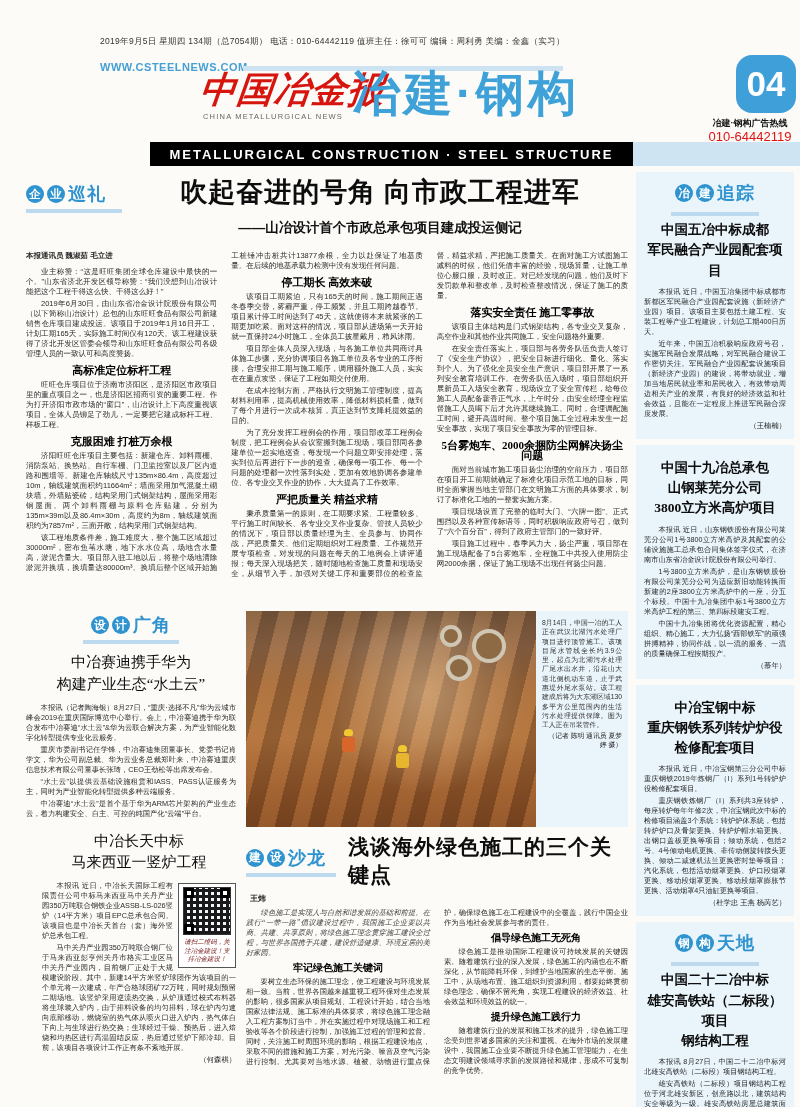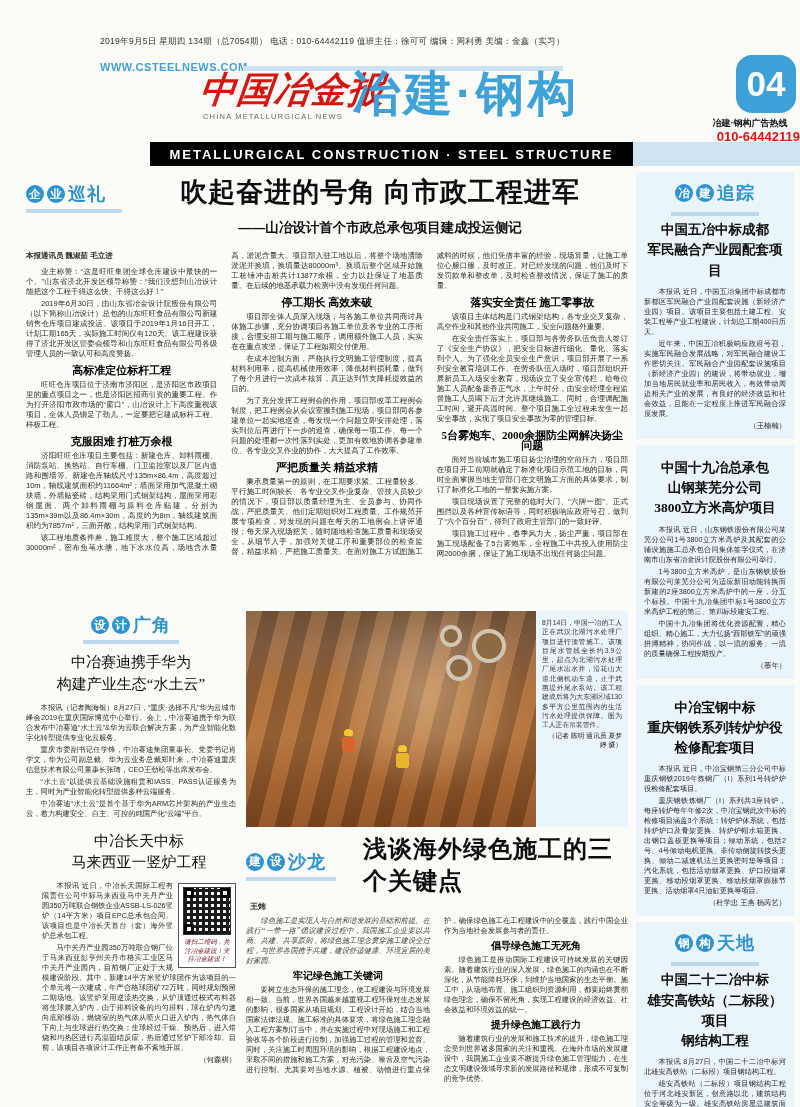--- a/index.html
+++ b/index.html
@@ -15,21 +15,21 @@
   .website  { position:absolute; top:61px; left:100px; font-size:11px; font-weight:bold; color:#45a0d4; letter-spacing:.5px; }
   .top-rule { position:absolute; top:66px; left:243px; width:320px; height:5px; background:#cde3f2; }
   .masthead-cn { position:absolute; top:66px; left:200px; font-family:"DejaVu Serif", serif; font-style:italic; font-weight:bold;
                  font-size:36px; color:#d6150f; transform:skewX(-6deg); letter-spacing:1px; }
   .masthead-en { position:absolute; top:112px; left:203px; font-size:7.5px; color:#666; letter-spacing:1.2px; }
   .section-title { position:absolute; top:62px; left:352px; font-size:48px; font-weight:900; color:#3ea2d9; letter-spacing:4px; }
   .pagenum-box { position:absolute; top:55px; left:736px; width:60px; height:58px; border-radius:16px;
                  background:#3f9fd8; color:#fff; font-size:35px; font-weight:bold;
                  display:flex; align-items:center; justify-content:center; }
   .hotline-label  { position:absolute; top:117px; left:700px; width:100px; text-align:center; font-size:9px; font-weight:bold; color:#111; }
-  .hotline-number { position:absolute; top:129px; left:700px; width:100px; text-align:right; font-size:13px; font-weight:bold; color:#e11414; }
+  .hotline-number { position:absolute; top:129px; left:700px; width:100px; text-align:center; font-size:13px; font-weight:normal; color:#e11414; }
   .banner { position:absolute; top:142px; left:150px; width:483px; height:24px; background:#000000;
             color:#fff; font-size:13px; font-weight:bold; letter-spacing:2px;
             display:flex; align-items:center; justify-content:center; }
   .banner-tail { position:absolute; top:142px; left:633px; width:167px; height:24px; background:#cfe4f3; }
   
   .content { position:absolute; top:172px; left:26px; width:768px; display:flex; gap:8px; }
   .main-col { width:602px; }
   .side-col { width:158px; display:flex; flex-direction:column; gap:6px; }
   
   .badge { display:inline-flex; align-items:center; gap:3px; }
@@ -80,21 +80,21 @@
            background:radial-gradient(circle at 62% 38%, rgba(255,235,200,.35), transparent 45%); }
   .ring { position:absolute; border-radius:50%; border:4px solid #cfc6b4; background:#8d6a44; }
   .worker { position:absolute; }
   .worker .helmet { width:9px; height:7px; border-radius:50% 50% 30% 30%; background:#f2c730; margin:0 auto; }
   .worker .vest { width:13px; height:15px; border-radius:3px; background:#d8652a; margin-top:1px; }
   .photo-caption { width:92px; background:#eaf4fb; padding:7px 6px; font-size:6.8px; line-height:9.3px;
                    text-align:justify; color:#333; }
   .photo-caption .sig { font-size:6.8px; }
   .salon { margin-top:6px; }
   .salon-head { display:flex; align-items:center; gap:12px; }
-  .salon-headline { flex:1; font-family:"Liberation Serif", serif; font-weight:900; font-size:24px; color:#0d0d0d; letter-spacing:1px;margin-left:15px; }
+  .salon-headline { flex:1; font-family:"Liberation Serif", serif; font-weight:900; font-size:21px; color:#0d0d0d; letter-spacing:1px; }
   .salon-author { font-size:8px; font-weight:bold; margin:4px 0 4px 4px; }
   .salon-body { height:236px; overflow:hidden; column-count:2; column-gap:14px;
                 font-size:7.3px; line-height:10px; text-align:justify; color:#2a2a2a; }
   .salon-body .t-p { text-indent:2em; margin-bottom:2px; }
   .salon-body .t-h { font-size:10px; margin:5px 0 4px; }
   .t-lead { font-family:"Liberation Serif", serif; font-style:italic; color:#444; margin-bottom:4px; text-indent:2em; }
   
   .panel { background:#e9f4fb; padding:9px 8px 8px; }
   .panel .badge { margin-bottom:4px; }
   .side-title { font-family:"Liberation Serif", serif; font-weight:bold; font-size:13.5px; line-height:1.5;
@@ -145,20 +145,21 @@
 
       <div class="blk t-byline">本报通讯员 魏淑茹 毛立进</div>
           <div class="blk t-p">业主称赞：“这是旺旺集团全球仓库建设中最快的一个。”山东省济北开发区领导称赞：“我们没想到山冶设计能把这个工程干得这么快、干得这么好！”</div>
           <div class="blk t-p">2019年6月30日，由山东省冶金设计院股份有限公司（以下简称山冶设计）总包的山东旺旺食品有限公司新建销售仓库项目建成投运。该项目于2019年1月16日开工，计划工期165天，实际施工时间仅有120天。该工程建设获得了济北开发区管委会领导和山东旺旺食品有限公司各级管理人员的一致认可和高度赞扬。</div>
           <div class="blk t-h">高标准定位标杆工程</div>
           <div class="blk t-p">旺旺仓库项目位于济南市济阳区，是济阳区市政项目里的重点项目之一，也是济阳区招商引资的重要工程。作为打开济阳市政市场的“窗口”，山冶设计上下高度重视该项目，全体人员铆足了劲儿，一定要把它建成标杆工程、样板工程。</div>
           <div class="blk t-h">克服困难 打桩万余根</div>
           <div class="blk t-p">济阳旺旺仓库项目主要包括：新建仓库、卸料雨棚、消防泵站、换热站、自行车棚、门卫监控室以及厂区内道路和围墙等。新建仓库轴线尺寸135m×86.4m，高度超过10m，轴线建筑面积约11664m²；墙面采用加气混凝土砌块墙，外墙贴瓷砖，结构采用门式钢架结构，屋面采用彩钢屋面。两个卸料雨棚与原料仓库贴建，分别为135m×39m以及86.4m×30m，高度约为8m，轴线建筑面积约为7857m²，三面开敞，结构采用门式钢架结构。</div>
           <div class="blk t-p">该工程地质条件差，施工难度大，整个施工区域超过30000m²，密布鱼苇水塘，地下水水位高，场地含水量高，淤泥含量大。项目部入驻工地以后，将整个场地清除淤泥并换填，换填量达80000m³。换填后整个区域开始施工桩锤冲击桩共计13877余根，全力以赴保证了地基质量。在后续的地基承载力检测中没有发现任何问题。</div>
           <div class="blk t-h">停工期长 高效来破</div>
+          <div class="blk t-p">该项目工期紧迫，只有165天的时间，施工期间正遇冬春季交替，雾霾严重，停工频繁，并且工期跨越春节。项目累计停工时间达到了45天，这就使得本来就紧张的工期更加吃紧。面对这样的情况，项目部从进场第一天开始就一直保持24小时施工，全体员工披星戴月，栉风沐雨。</div>
           <div class="blk t-p">项目部全体人员深入现场，与各施工单位共同商讨具体施工步骤，充分协调项目各施工单位及各专业的工序衔接，合理安排工期与施工顺序，调用额外施工人员，实实在在重点攻坚，保证了工程如期交付使用。</div>
           <div class="blk t-p">在成本控制方面，严格执行文明施工管理制度，提高材料利用率，提高机械使用效率，降低材料损耗量，做到了每个月进行一次成本核算，真正达到节支降耗提效益的目的。</div>
           <div class="blk t-p">为了充分发挥工程例会的作用，项目部改革工程例会制度，把工程例会从会议室搬到施工现场，项目部同各参建单位一起实地巡查，每发现一个问题立即安排处理，落实到位后再进行下一步的巡查，确保每一项工作、每一个问题的处理都一次性落到实处，更加有效地协调各参建单位、各专业交叉作业的协作，大大提高了工作效率。</div>
           <div class="blk t-h">严把质量关 精益求精</div>
           <div class="blk t-p">秉承质量第一的原则，在工期要求紧、工程量较多、平行施工时间较长、各专业交叉作业复杂、管技人员较少的情况下，项目部以质量经理为主、全员参与、协同作战，严把质量关。他们定期组织对工程质量、工作规范开展专项检查，对发现的问题在每天的工地例会上讲评通报；每天深入现场把关，随时随地检查施工质量和现场安全，从细节入手，加强对关键工序和重要部位的检查监督，精益求精，严把施工质量关。在面对施工方试图施工减料的时候，他们凭借丰富的经验，现场算量，让施工单位心服口服，及时改正。对已经发现的问题，他们及时下发罚款单和整改单，及时检查整改情况，保证了施工的质量。</div>
           <div class="blk t-h">落实安全责任 施工零事故</div>
           <div class="blk t-p">该项目主体结构是门式钢架结构，各专业交叉复杂，高空作业和其他作业共同施工，安全问题格外重要。</div>
           <div class="blk t-p">在安全责任落实上，项目部与各劳务队伍负责人签订了《安全生产协议》，把安全目标进行细化、量化、落实到个人。为了强化全员安全生产意识，项目部开展了一系列安全教育培训工作。在劳务队伍入场时，项目部组织开展新员工入场安全教育，现场设立了安全宣传栏，给每位施工人员配备藿香正气水，上午时分，由安全经理全程监督施工人员喝下后才允许其继续施工。同时，合理调配施工时间，避开高温时间。整个项目施工全过程未发生一起安全事故，实现了项目安全事故为零的管理目标。</div>
           <div class="blk t-h">5台雾炮车、2000余捆防尘网解决扬尘问题</div>
           <div class="blk t-p">面对当前城市施工项目扬尘治理的空前压力，项目部在项目开工前期就确定了标准化项目示范工地的目标，同时全面掌握当地主管部门在文明施工方面的具体要求，制订了标准化工地的一整套实施方案。</div>

